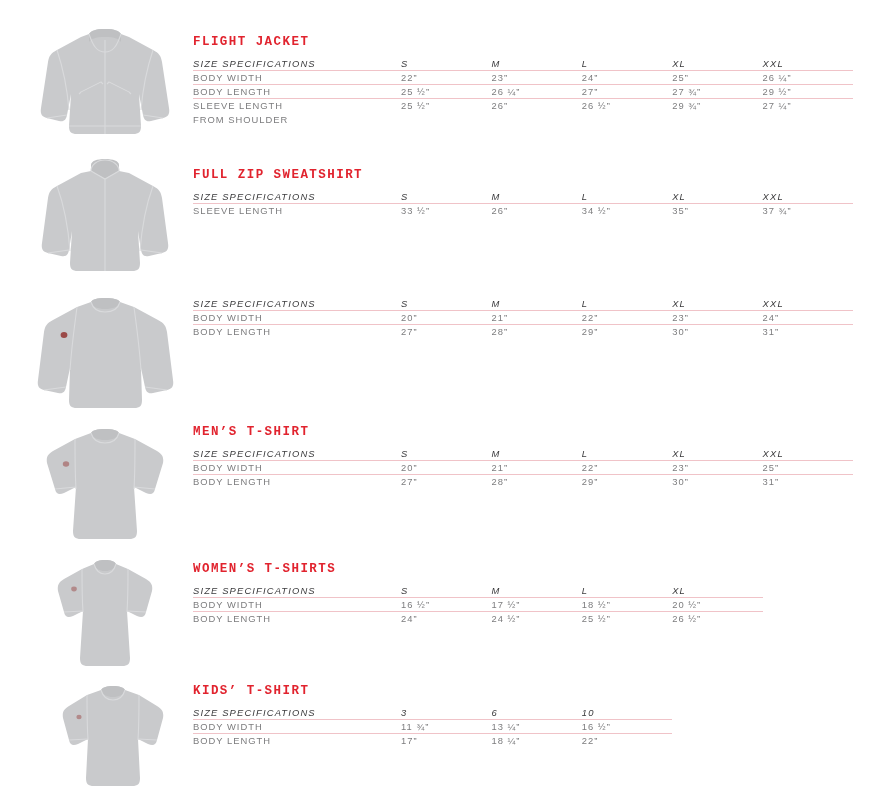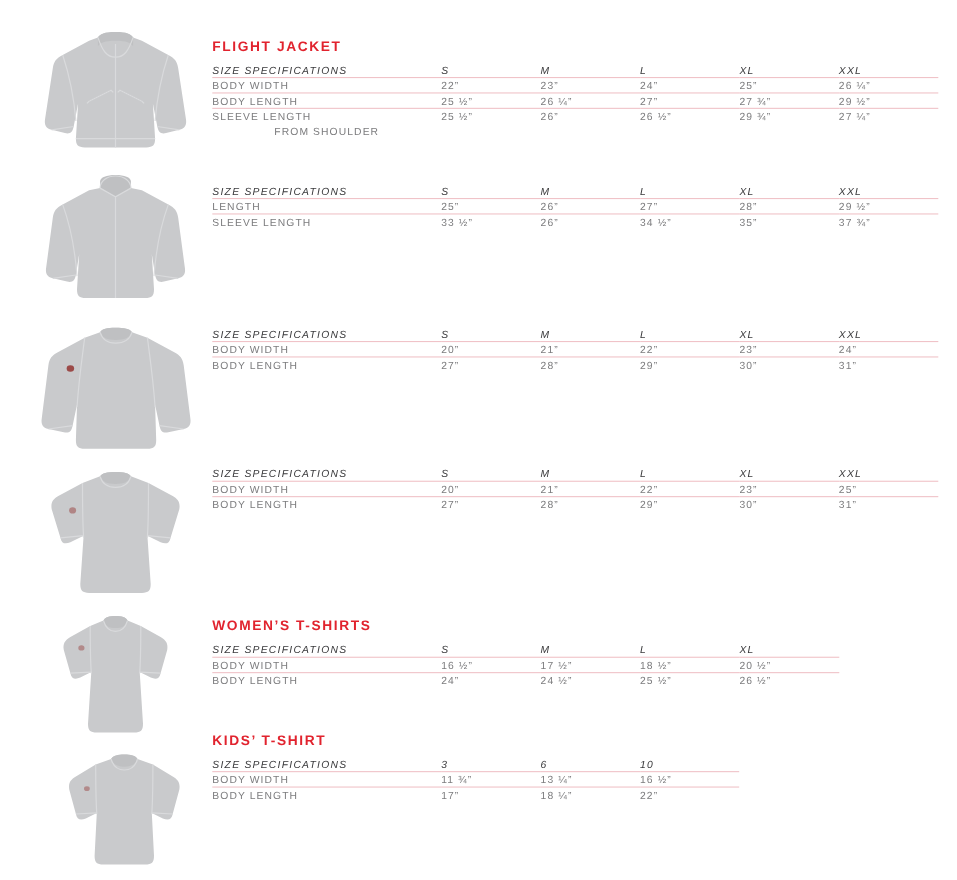--- a/index.html
+++ b/index.html
@@ -48,20 +48,21 @@
   }
 
   .section-title {
     font-size: 12.5px;
     font-weight: bold;
     letter-spacing: 1.45px;
     color: #e1232e;
     margin: 0 0 9px 0;
     line-height: 1.1;
     white-space: nowrap;
+    font-family: Liberation Mono, monospace;
   }
 
   table.spec {
     border-collapse: collapse;
     width: 100%;
     table-layout: fixed;
   }
   table.spec col.c-label { width: 198px; }
   table.spec col.c-size  { width: 86px; }
 
@@ -93,21 +94,21 @@
     padding-bottom: 5px;
     border-top: 1px solid #f0c3c8;
     white-space: nowrap;
   }
 
   
   table.short-rules tbody td.pad-end {
     border-top-color: transparent;
   }
 
-  .label-line2 { display: block; text-align: center; }
+  .label-line2 { display: block; }
 
   
   .g-body   { fill: #c9cacc; }
   .g-shade  { fill: #bfc0c2; }
   .g-line   { stroke: #d9dadc; stroke-width: 1.1; fill: none; }
   .g-line-d { stroke: #b9babc; stroke-width: 0.9; fill: none; }
   .g-patch  { fill: #9b4a48; }
 </style>
 </head>
 <body>
@@ -191,48 +192,41 @@
         <path class="g-line" d="M70 24 L70 116"></path>
         <path class="g-line" d="M56 16 L70 24 L84 16"></path>
         <path class="g-line" d="M56 16 C56 10 62 5 70 5 C78 5 84 10 84 16"></path>
         <path class="g-line" d="M22 31 C29 50 33 70 35 96"></path>
         <path class="g-line" d="M118 31 C111 50 107 70 105 96"></path>
         <path class="g-line" d="M13 98 L34 95"></path>
         <path class="g-line" d="M127 98 L106 95"></path>
       </svg>
     </div>
     <div class="table-cell" style="top:38px;">
+      <h2 class="section-title">FULL ZIP SWEATSHIRT</h2>
       <table class="spec">
         <colgroup>
             <col class="c-label">
             <col class="c-size">
             <col class="c-size">
             <col class="c-size">
             <col class="c-size">
             <col class="c-size">
           </colgroup>
         <thead>
           <tr>
             <th>SIZE SPECIFICATIONS</th>
             <th>S</th>
             <th>M</th>
             <th>L</th>
             <th>XL</th>
             <th>XXL</th>
           </tr>
         </thead>
         <tbody>
-          <tr>
-            <td>LENGTH</td>
-            <td>25”</td>
-            <td>26”</td>
-            <td>27”</td>
-            <td>28”</td>
-            <td>29 ½”</td>
-          </tr>
           <tr>
             <td>SLEEVE LENGTH</td>
             <td>33 ½”</td>
             <td>26”</td>
             <td>34 ½”</td>
             <td>35”</td>
             <td>37 ¾”</td>
           </tr>
         </tbody>
       </table>
@@ -302,20 +296,21 @@
         <path class="g-line" d="M56 10 C58 17 62 20 70 20 C78 20 82 17 84 10"></path>
         <path class="g-line" d="M40 16 C40 34 40 50 41 66"></path>
         <path class="g-line" d="M100 16 C100 34 100 50 99 66"></path>
         <path class="g-line" d="M20 66 L41 64"></path>
         <path class="g-line" d="M128 66 L99 64" style="display:none"></path>
         <path class="g-line" d="M120 66 L99 64"></path>
         <ellipse class="g-patch" cx="31" cy="41" rx="3.2" ry="2.8" style="opacity:.55"></ellipse>
       </svg>
     </div>
     <div class="table-cell" style="top:31px;">
+      <h2 class="section-title">MEN’S T-SHIRT</h2>
       <table class="spec">
         <colgroup>
             <col class="c-label">
             <col class="c-size">
             <col class="c-size">
             <col class="c-size">
             <col class="c-size">
             <col class="c-size">
           </colgroup>
         <thead>
@@ -412,21 +407,21 @@
         <path class="g-body" d="M52 12 L38 17 L20 28 C15 31 13 34 14 40 L20 62 C21 67 24 68 29 66 L39 61 L37 100 C37 106 39 108 45 108 L83 108 C89 108 91 106 91 100 L89 61 L99 66 C104 68 107 67 108 62 L114 40 C115 34 113 31 108 28 L90 17 L76 12 C74 9 70 8 64 8 C58 8 54 9 52 12 Z"></path>
         <path class="g-shade" d="M52 12 C54 9 58 8 64 8 C70 8 74 9 76 12 C74 17 70 19 64 19 C58 19 54 17 52 12 Z"></path>
         <path class="g-line" d="M52 12 C54 19 58 22 64 22 C70 22 74 19 76 12"></path>
         <path class="g-line" d="M38 17 C38 32 38 47 39 62"></path>
         <path class="g-line" d="M90 17 C90 32 90 47 89 62"></path>
         <path class="g-line" d="M20 62 L39 61"></path>
         <path class="g-line" d="M108 62 L89 61"></path>
         <ellipse class="g-patch" cx="30" cy="39" rx="2.6" ry="2.2" style="opacity:.5"></ellipse>
       </svg>
     </div>
-    <div class="table-cell" style="top:7px;">
+    <div class="table-cell" style="top:25px;">
       <h2 class="section-title">KIDS’ T-SHIRT</h2>
       <table class="spec short-rules">
         <colgroup>
             <col class="c-label">
             <col class="c-size">
             <col class="c-size">
             <col class="c-size">
             <col class="c-size">
             <col class="c-size">
           </colgroup>

